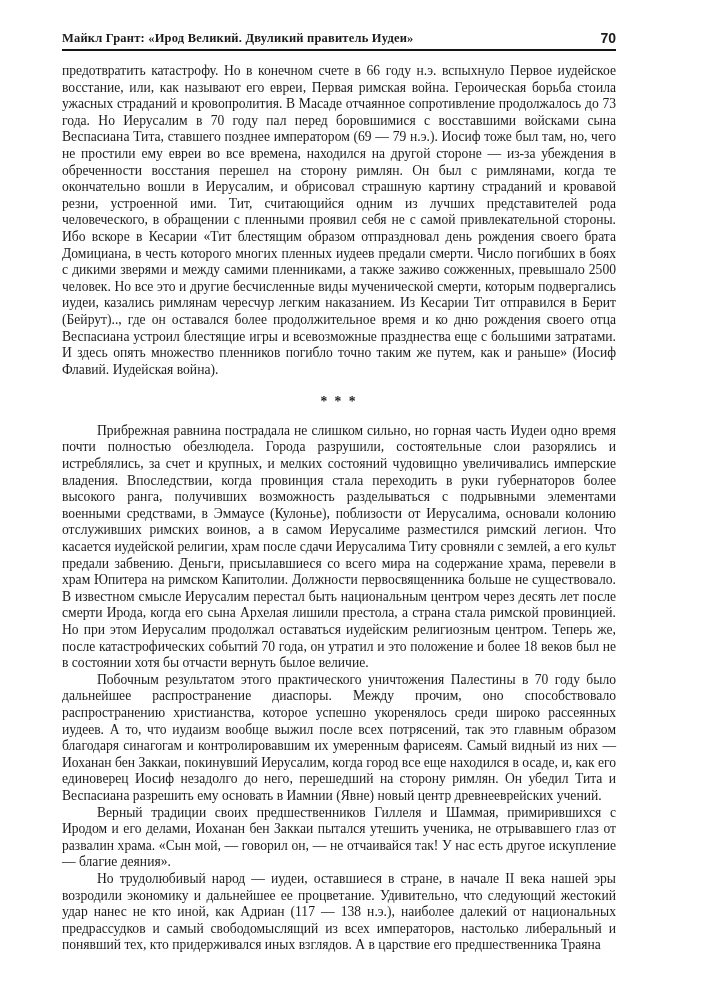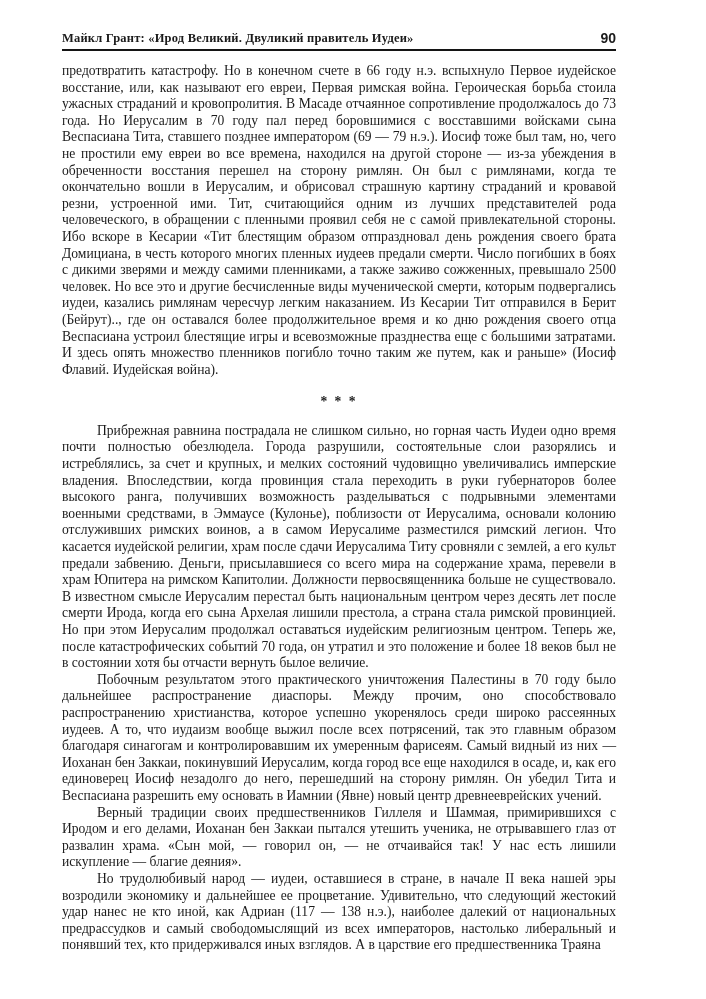--- a/index.html
+++ b/index.html
@@ -59,34 +59,34 @@
     text-indent: 0;
   }
 </style>
 </head>
 <body>
 
 <div class="page">
 
   <header class="page-header">
     <span class="header-title">Майкл Грант: «Ирод Великий. Двуликий правитель Иудеи»</span>
-    <span class="header-page-number">90</span>
+    <span class="header-page-number">70</span>
   </header>
 
   <hr class="header-rule">
 
   <main class="page-body">
 
     <p class="para continuation">предотвратить катастрофу. Но в конечном счете в 66 году н.э. вспыхнуло Первое иудейское восстание, или, как называют его евреи, Первая римская война. Героическая борьба стоила ужасных страданий и кровопролития. В Масаде отчаянное сопротивление продолжалось до 73 года. Но Иерусалим в 70 году пал перед боровшимися с восставшими войсками сына Веспасиана Тита, ставшего позднее императором (69 — 79 н.э.). Иосиф тоже был там, но, чего не простили ему евреи во все времена, находился на другой стороне — из-за убеждения в обреченности восстания перешел на сторону римлян. Он был с римлянами, когда те окончательно вошли в Иерусалим, и обрисовал страшную картину страданий и кровавой резни, устроенной ими. Тит, считающийся одним из лучших представителей рода человеческого, в обращении с пленными проявил себя не с самой привлекательной стороны. Ибо вскоре в Кесарии «Тит блестящим образом отпраздновал день рождения своего брата Домициана, в честь которого многих пленных иудеев предали смерти. Число погибших в боях с дикими зверями и между самими пленниками, а также заживо сожженных, превышало 2500 человек. Но все это и другие бесчисленные виды мученической смерти, которым подвергались иудеи, казались римлянам чересчур легким наказанием. Из Кесарии Тит отправился в Берит (Бейрут).., где он оставался более продолжительное время и ко дню рождения своего отца Веспасиана устроил блестящие игры и всевозможные празднества еще с большими затратами. И здесь опять множество пленников погибло точно таким же путем, как и раньше» (Иосиф Флавий. Иудейская война).</p>
 
     <div class="section-separator">* * *</div>
 
     <p class="para">Прибрежная равнина пострадала не слишком сильно, но горная часть Иудеи одно время почти полностью обезлюдела. Города разрушили, состоятельные слои разорялись и истреблялись, за счет и крупных, и мелких состояний чудовищно увеличивались имперские владения. Впоследствии, когда провинция стала переходить в руки губернаторов более высокого ранга, получивших возможность разделываться с подрывными элементами военными средствами, в Эммаусе (Кулонье), поблизости от Иерусалима, основали колонию отслуживших римских воинов, а в самом Иерусалиме разместился римский легион. Что касается иудейской религии, храм после сдачи Иерусалима Титу сровняли с землей, а его культ предали забвению. Деньги, присылавшиеся со всего мира на содержание храма, перевели в храм Юпитера на римском Капитолии. Должности первосвященника больше не существовало. В известном смысле Иерусалим перестал быть национальным центром через десять лет после смерти Ирода, когда его сына Архелая лишили престола, а страна стала римской провинцией. Но при этом Иерусалим продолжал оставаться иудейским религиозным центром. Теперь же, после катастрофических событий 70 года, он утратил и это положение и более 18 веков был не в состоянии хотя бы отчасти вернуть былое величие.</p>
 
     <p class="para">Побочным результатом этого практического уничтожения Палестины в 70 году было дальнейшее распространение диаспоры. Между прочим, оно способствовало распространению христианства, которое успешно укоренялось среди широко рассеянных иудеев. А то, что иудаизм вообще выжил после всех потрясений, так это главным образом благодаря синагогам и контролировавшим их умеренным фарисеям. Самый видный из них — Иоханан бен Заккаи, покинувший Иерусалим, когда город все еще находился в осаде, и, как его единоверец Иосиф незадолго до него, перешедший на сторону римлян. Он убедил Тита и Веспасиана разрешить ему основать в Иамнии (Явне) новый центр древнееврейских учений.</p>
 
-    <p class="para">Верный традиции своих предшественников Гиллеля и Шаммая, примирившихся с Иродом и его делами, Иоханан бен Заккаи пытался утешить ученика, не отрывавшего глаз от развалин храма. «Сын мой, — говорил он, — не отчаивайся так! У нас есть лишили искупление — благие деяния».</p>
+    <p class="para">Верный традиции своих предшественников Гиллеля и Шаммая, примирившихся с Иродом и его делами, Иоханан бен Заккаи пытался утешить ученика, не отрывавшего глаз от развалин храма. «Сын мой, — говорил он, — не отчаивайся так! У нас есть другое искупление — благие деяния».</p>
 
     <p class="para">Но трудолюбивый народ — иудеи, оставшиеся в стране, в начале II века нашей эры возродили экономику и дальнейшее ее процветание. Удивительно, что следующий жестокий удар нанес не кто иной, как Адриан (117 — 138 н.э.), наиболее далекий от национальных предрассудков и самый свободомыслящий из всех императоров, настолько либеральный и понявший тех, кто придерживался иных взглядов. А в царствие его предшественника Траяна</p>
 
   </main>
 
 </div>
 
 </body></html>

